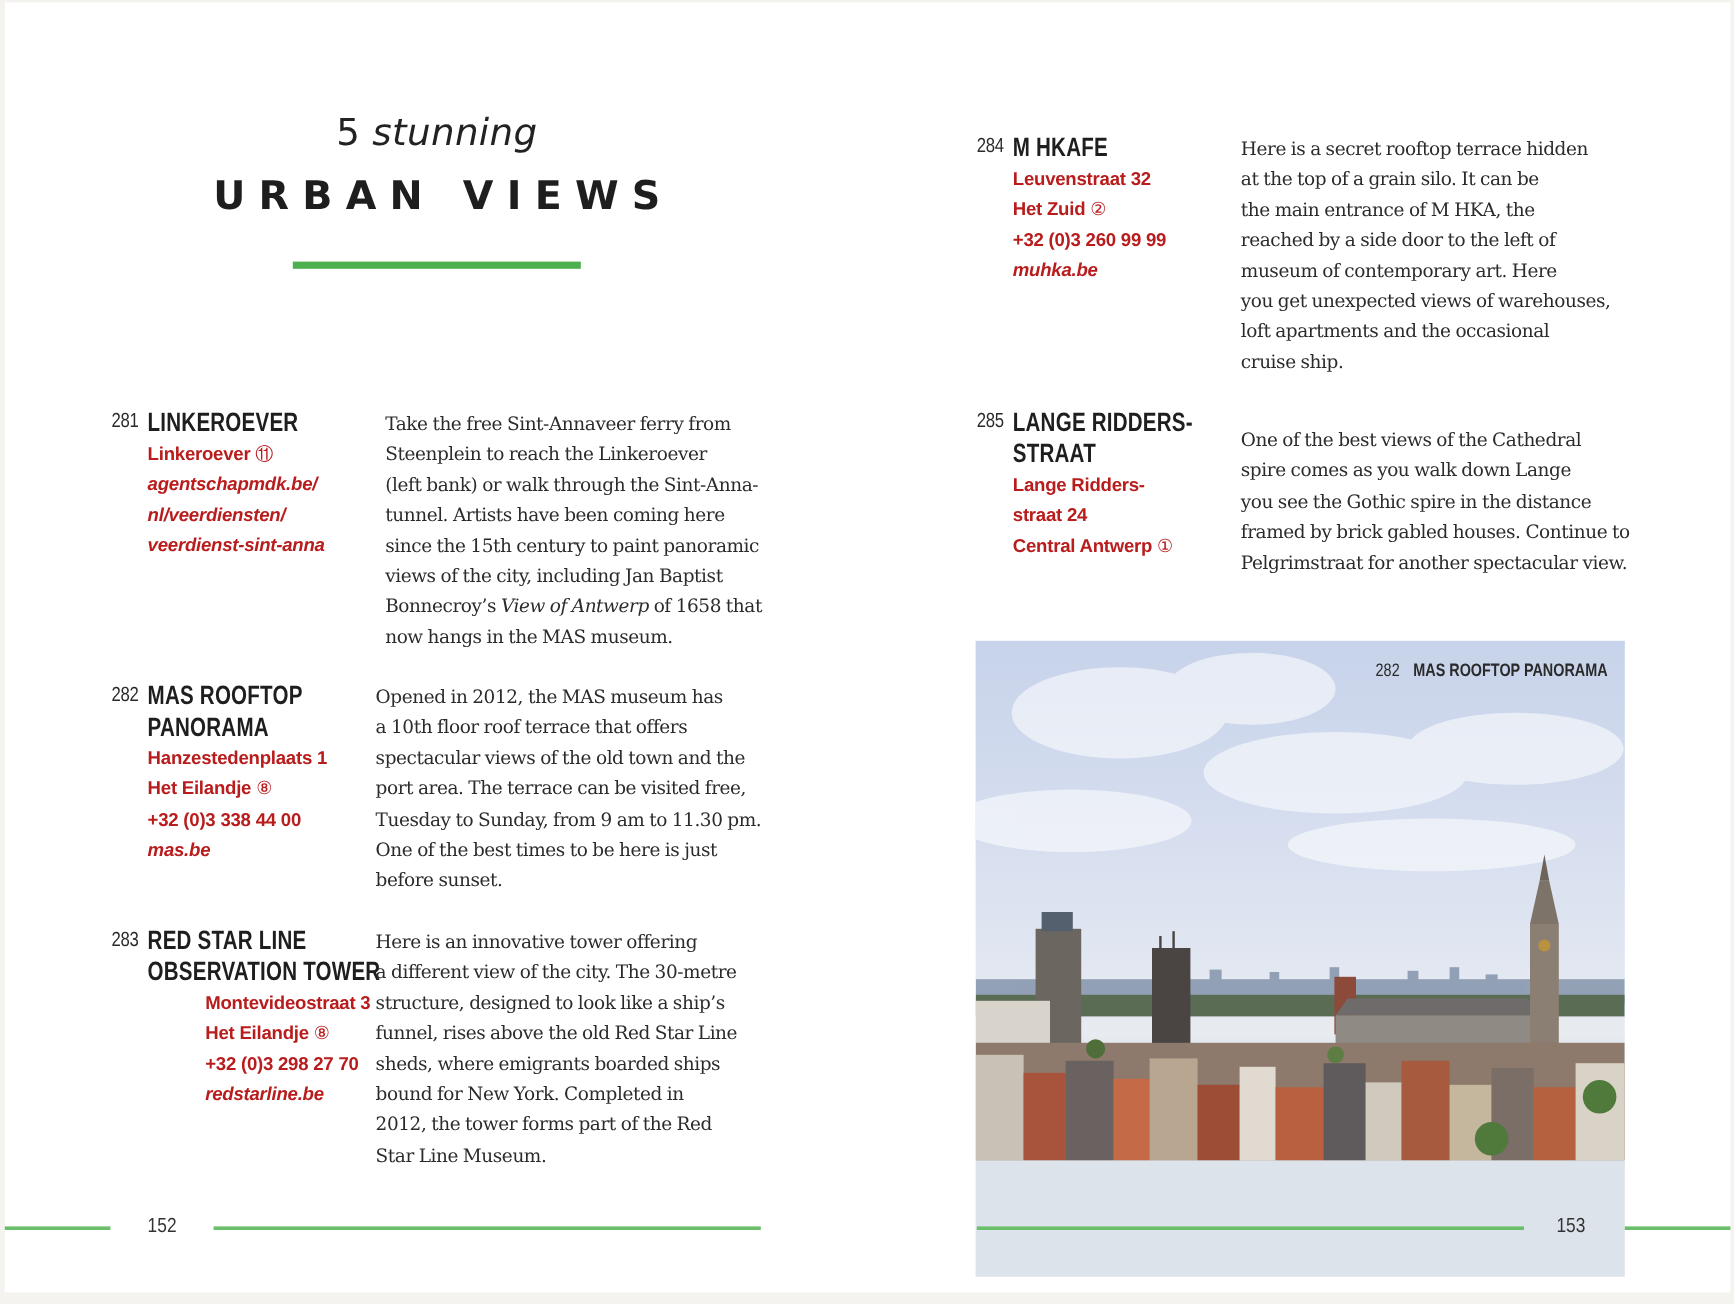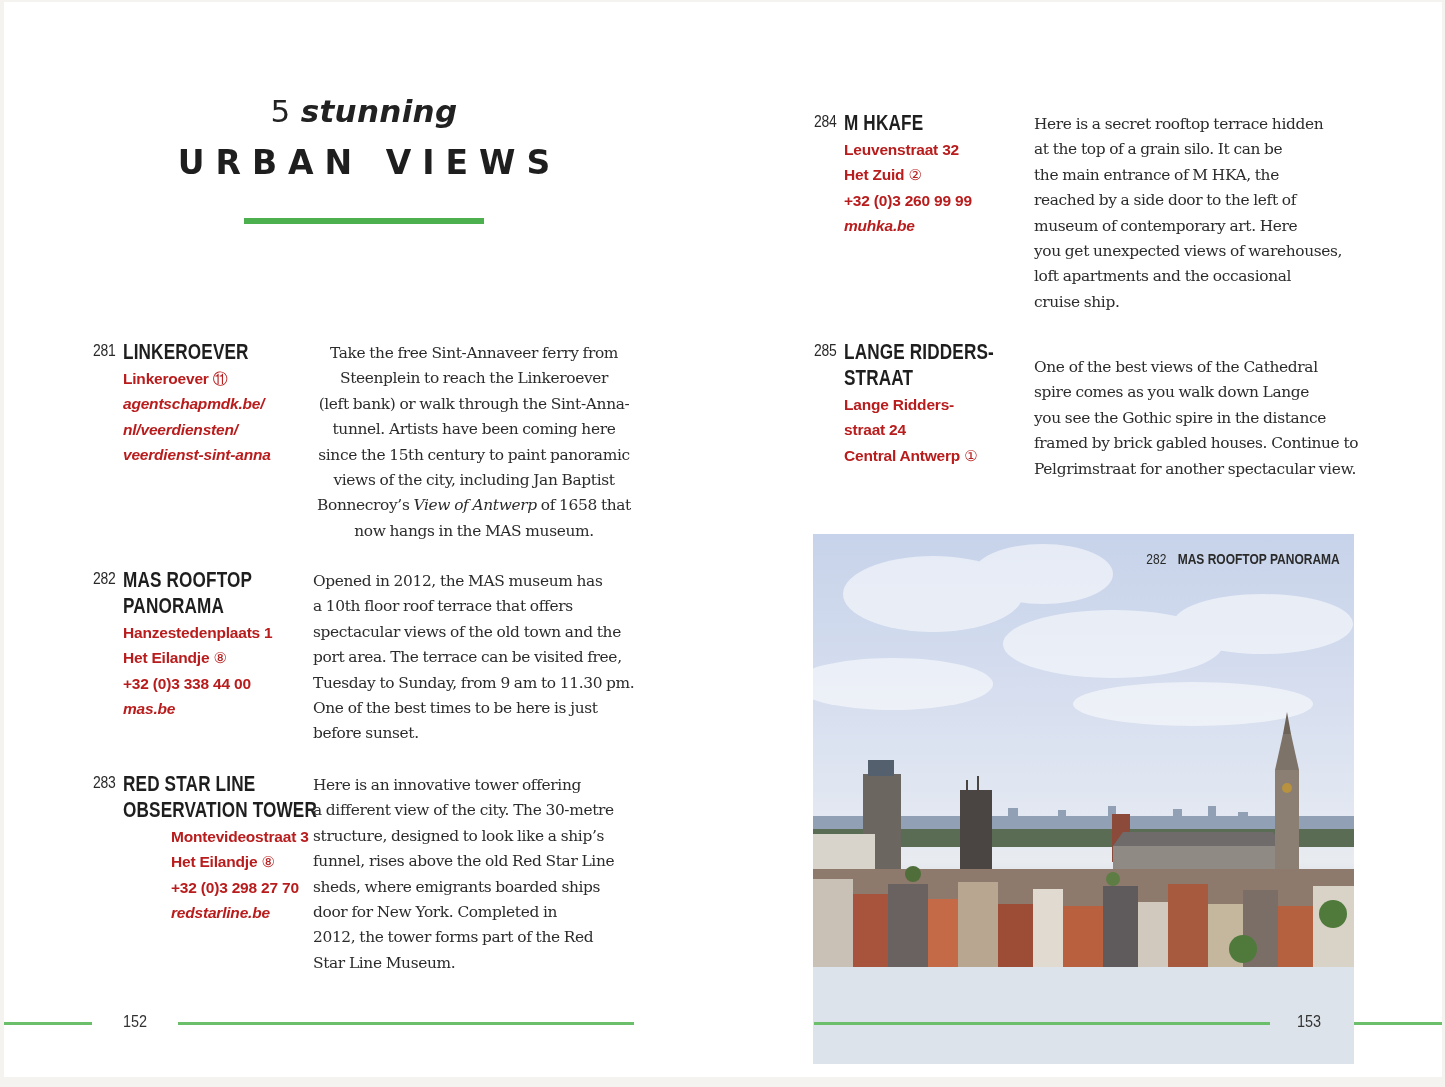--- a/index.html
+++ b/index.html
@@ -8,21 +8,21 @@
     position: absolute; left: 4px; top: 2px; width: 1438px; height: 1075px;
     background: #ffffff;
   }
 
   
   .title-block { position: absolute; left: 90px; top: 88px; width: 540px; text-align: center; }
   .title-small {
     font-family: "DejaVu Sans", sans-serif; font-size: 31px; color: #222;
     letter-spacing: 0.3px; line-height: 42px;
   }
-  .title-small .it { font-style: italic; font-weight: bold; }
+  .title-small .it { font-style: italic; font-weight: normal; }
   .title-big {
     font-family: "DejaVu Sans", sans-serif; font-weight: bold; font-size: 33px;
     letter-spacing: 11px; color: #1e1e1e; line-height: 50px; margin-top: 6px;
     padding-left: 11px;
   }
   .title-rule {
     position: absolute; left: 240px; top: 216px; width: 240px; height: 6px;
     background: #4db04f;
   }
 
@@ -95,21 +95,21 @@
       <span class="entry-num">281</span>
       <div class="entry-name">
         <div>LINKEROEVER</div>
       </div>
       <div class="entry-info" style="top:27px;">
         <div><span>Linkeroever</span> <span class="circ">⑪</span></div>
         <div class="link">agentschapmdk.be/</div>
         <div class="link">nl/veerdiensten/</div>
         <div class="link">veerdienst-sint-anna</div>
       </div>
-      <div class="entry-body" style="left:216px; top:2px;text-align:center;">
+      <div class="entry-body" style="left:228px; top:2px;">
         <span class="line">Take the free Sint-Annaveer ferry from</span>
         <span class="line">Steenplein to reach the Linkeroever</span>
         <span class="line">(left bank) or walk through the Sint-Anna-</span>
         <span class="line">tunnel. Artists have been coming here</span>
         <span class="line">since the 15th century to paint panoramic</span>
         <span class="line">views of the city, including Jan Baptist</span>
         <span class="line"><span>Bonnecroy’s </span><em>View of Antwerp</em><span> of 1658 that</span></span>
         <span class="line">now hangs in the MAS museum.</span>
       </div>
     </div>
@@ -148,21 +148,21 @@
         <div><span>Het Eilandje</span> <span class="circ">⑧</span></div>
         <div>+32 (0)3 298 27 70</div>
         <div class="link">redstarline.be</div>
       </div>
       <div class="entry-body" style="left:220px; top:2px;">
         <span class="line">Here is an innovative tower offering</span>
         <span class="line">a different view of the city. The 30-metre</span>
         <span class="line">structure, designed to look like a ship’s</span>
         <span class="line">funnel, rises above the old Red Star Line</span>
         <span class="line">sheds, where emigrants boarded ships</span>
-        <span class="line">door for New York. Completed in</span>
+        <span class="line">bound for New York. Completed in</span>
         <span class="line">2012, the tower forms part of the Red</span>
         <span class="line">Star Line Museum.</span>
       </div>
     </div>
 
     <div class="rule" style="left:0; top:1020px; width:88px;"></div>
     <span class="page-num" style="left:119px; top:1010px;">152</span>
     <div class="rule" style="left:174px; top:1020px; width:456px;"></div>
   </div>
 

